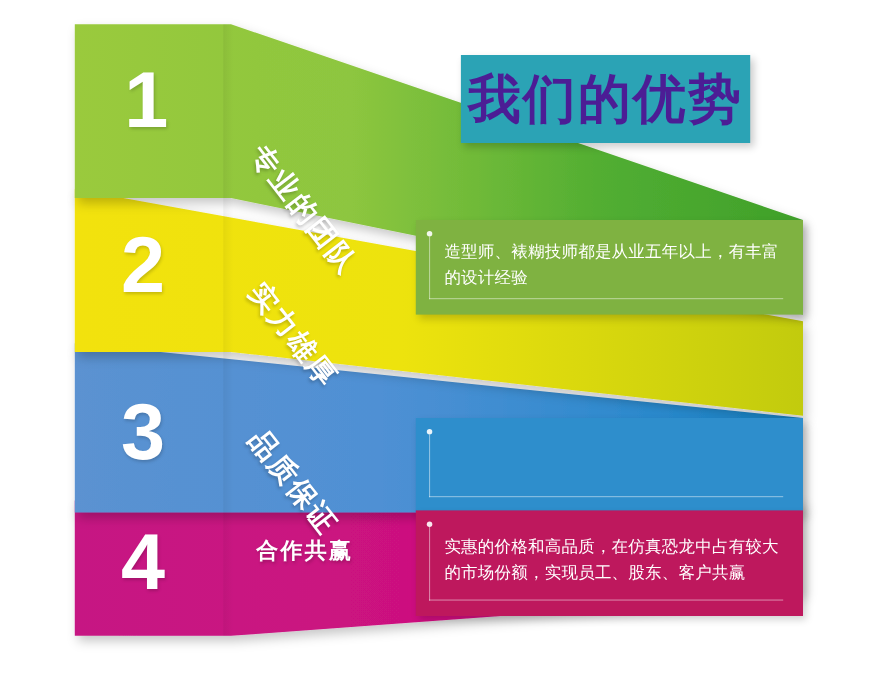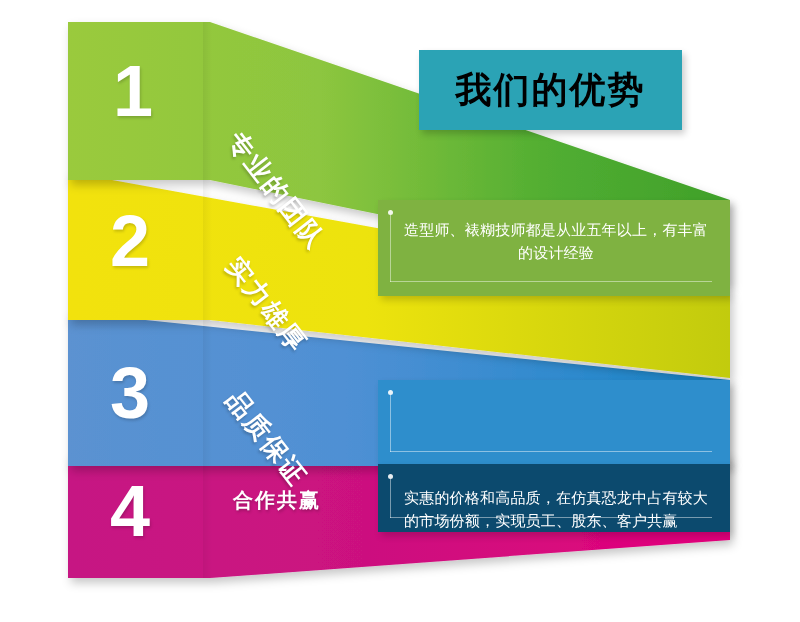--- a/index.html
+++ b/index.html
@@ -61,24 +61,24 @@
   .bl-4 { left: 233px; top: 487px; transform: rotate(0deg); font-size: 20px; }
 
   
   .panel {
     position: absolute;
     left: 378px;
     width: 352px;
     box-sizing: border-box;
     box-shadow: 3px 4px 7px rgba(0,0,0,0.18);
   }
-  .panel-1 { top: 200px; height: 96px; background: #7fb241; text-align: center; }
+  .panel-1 { top: 200px; height: 86px; background: #7fb241; }
   .panel-2 { top: 292px; height: 86px; background: #dddc0b; }
   .panel-3 { top: 380px; height: 86px; background: #2e8ecc; }
-  .panel-4 { top: 464px; height: 68px; background: #0c4a6e; text-decoration: underline; }
+  .panel-4 { top: 464px; height: 96px; background: #be185d; text-decoration: underline; }
 
   .panel .accent-dot {
     position: absolute;
     left: 10px;
     top: 10px;
     width: 5px;
     height: 5px;
     border-radius: 50%;
     background: rgba(255,255,255,0.9);
   }
@@ -119,22 +119,22 @@
     height: 80px;
     background: #2ba3b5;
     box-shadow: 3px 4px 7px rgba(0,0,0,0.20);
   }
   #title-text {
     position: absolute;
     left: 0; right: 0; top: 0; bottom: 0;
     display: flex;
     align-items: center;
     justify-content: center;
-    color: #000000;
-    font-size: 36px;
+    color: #4c1d95;
+    font-size: 48px;
     font-weight: bold;
     letter-spacing: 2px;
     user-select: none;
   }
 </style>
 </head>
 <body>
 
 <div id="stage">
 

